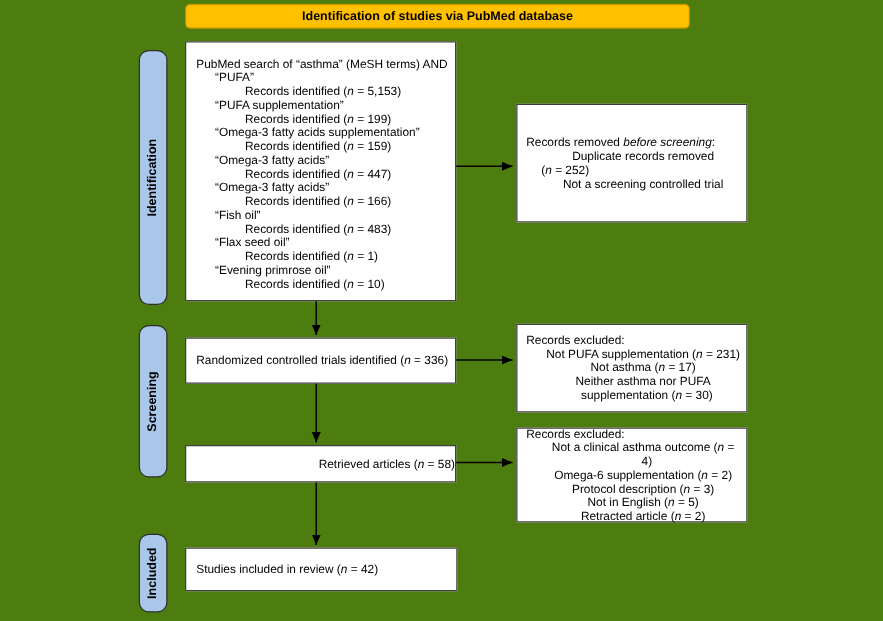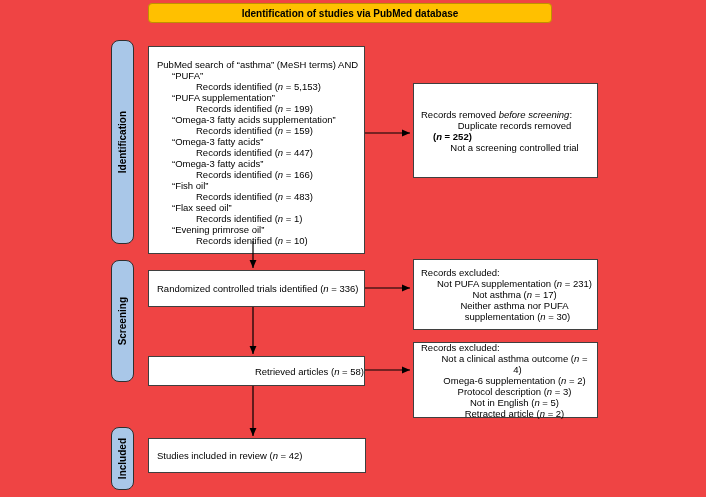--- a/index.html
+++ b/index.html
@@ -1,19 +1,19 @@
 <!DOCTYPE html>
 <html style="--banner-fill: #FFC000; --banner-border: #BF9000; --stage-fill: #A9C7E8; --stage-border: #2F2F2F; --box-border: #3F3F3F; --text: #000000; --arrow: #000000;"><head>
 <meta charset="utf-8">
 <style>
   html, body { margin: 0; padding: 0; background: #ffffff; }
   #page {
     position: relative;
     width: 706px; height: 497px;
-    background: #ef4444;
+    background: #4d7c0f;
     font-family: "Liberation Sans", sans-serif;
     color: var(--text, #000);
     overflow: hidden;
   }
   .banner {
     position: absolute; left: 148px; top: 3px; width: 404px; height: 20px;
     background: var(--banner-fill); border: 1px solid var(--banner-border);
     border-radius: 4px; box-sizing: border-box;
     display: flex; align-items: center; justify-content: center;
     font-weight: bold; font-size: 10px;
@@ -29,38 +29,38 @@
     font-weight: bold; font-size: 10px; white-space: nowrap;
   }
   #stage-identification { top: 40px;  height: 204px; }
   #stage-screening      { top: 260px; height: 122px; }
   #stage-included       { top: 427px; height: 63px;  }
   .box {
     position: absolute; background: #fff;
     border: 1.5px solid var(--box-border); box-sizing: border-box;
     font-size: 9.5px; line-height: 11px;
   }
-  #search-box { left: 148px; top: 46px; width: 217px; height: 208px; padding: 12px 4px 0 8px; }
+  #search-box { left: 148px; top: 33px; width: 217px; height: 208px; padding: 12px 4px 0 8px; }
   .term-line    { padding-left: 15px; white-space: nowrap; }
   .records-line { padding-left: 39px; white-space: nowrap; }
   .flow-box {
     display: flex; align-items: center; padding-left: 8px;
   }
   #flow-rct       { left: 148px; top: 270px; width: 217px; height: 37px; }
   #flow-retrieved { left: 148px; top: 356px; width: 217px; height: 30px; justify-content: flex-end; }
   #flow-included  { left: 148px; top: 438px; width: 218px; height: 35px; }
   .excl-box {
     display: flex; flex-direction: column; justify-content: center;
     padding-left: 7px; padding-right: 4px;
   }
   #excl-0 { left: 413px; top: 83px;  width: 185px; height: 95px; }
   #excl-1 { left: 413px; top: 259px; width: 185px; height: 71px; }
   #excl-2 { left: 413px; top: 342px; width: 185px; height: 76px; }
   .excl-item       { padding-left: 21px; text-indent: -6px; text-align: center; }
-  .excl-count-line { padding-left: 12px; font-weight: bold; }
+  .excl-count-line { padding-left: 12px; }
   #arrow-layer { position: absolute; left: 0; top: 0; pointer-events: none; }
 </style>
 </head>
 <body>
 
 <div id="page">
 
   <div class="banner">Identification of studies via PubMed database</div>
 
   <div class="stage" id="stage-identification">

